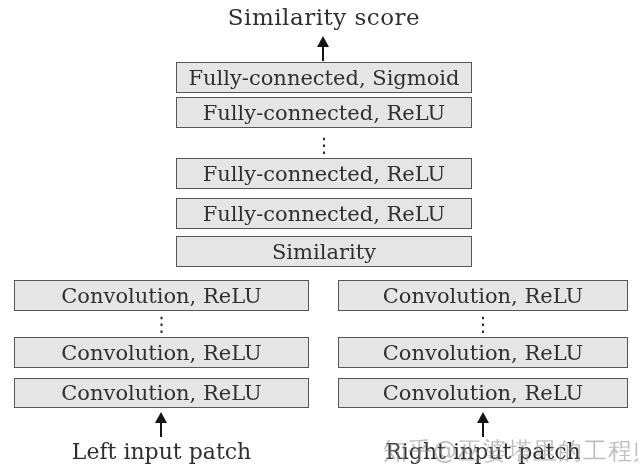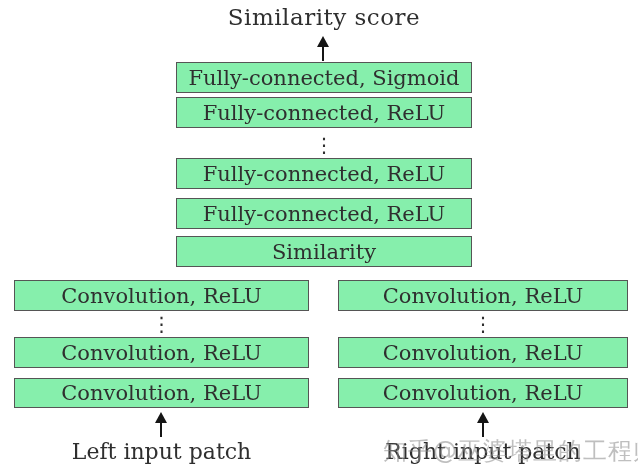--- a/index.html
+++ b/index.html
@@ -6,21 +6,21 @@
   .canvas{
     position:relative;width:630px;height:473px;background:var(--background,#fff);
     font-family:"DejaVu Serif","Liberation Serif",serif;overflow:hidden;padding-left:8px;
   }
   .title{
     position:absolute;left:176px;top:4px;width:296px;text-align:center;
     font-size:23px;color:var(--text,#2f2f2f);letter-spacing:0.5px;
   }
   .box{
     position:absolute;height:31px;border:1.6px solid var(--border,#555);
-    box-sizing:border-box;background:#86efac;display:flex;align-items:center;justify-content:center;
+    box-sizing:border-box;background:#e5e5e5;display:flex;align-items:center;justify-content:center;
     font-size:21px;color:var(--text,#2f2f2f);white-space:nowrap;
   }
   .fcbox{left:176px;width:296px;}
   .b1{top:62px;} .b2{top:97px;} .b3{top:158px;} .b4{top:198px;} .b5{top:236px;}
   .lcol{left:14px;width:295px;} .rcol{left:338px;width:290px;}
   .r1{top:280px;} .r2{top:337px;} .r3{top:378px;height:30px;}
   .dots{
     position:absolute;text-align:center;font-size:20px;line-height:28px;height:28px;
     color:var(--text,#2f2f2f);font-family:"DejaVu Sans",sans-serif;
   }

